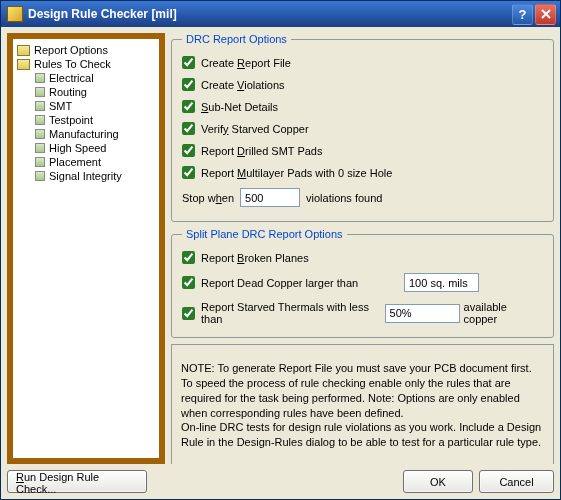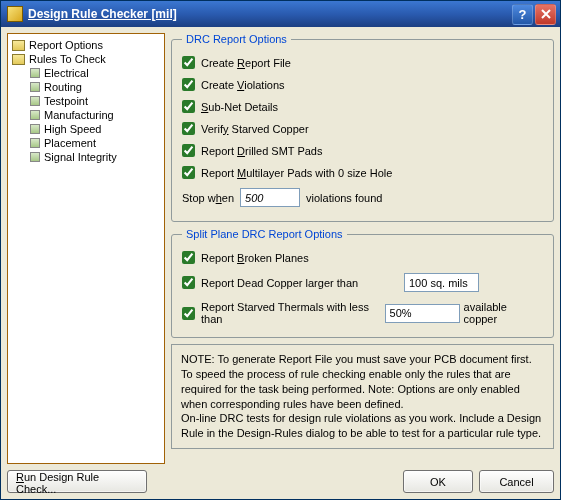--- a/index.html
+++ b/index.html
@@ -31,21 +31,21 @@
     font-weight: bold;
     font-size: 12px;
   }
   .titlebar .title-icon {
     width: 16px;
     height: 16px;
     margin-right: 5px;
     background: linear-gradient(135deg,#f7e27a,#d9a81e);
     border:1px solid #7a5b00;
   }
-  .titlebar .title-text { flex: 1; text-decoration: underline; }
+  .titlebar .title-text { flex: 1; }
   .titlebar .tb-btn {
     width: 21px; height: 21px;
     margin-left: 2px;
     border: 1px solid #fff3;
     border-radius: 3px;
     display: flex; align-items:center; justify-content:center;
     font-weight: bold;
     font-size: 13px;
     color:#fff;
   }
@@ -60,21 +60,21 @@
   }
   .main-area {
     flex: 1;
     display: flex;
     gap: 6px;
     min-height: 0;
   }
   .tree-pane {
     width: 158px;
     background: #fff;
-    border: 1px solid #a16207;
+    border: 6px solid #a16207;
     padding: 4px 0;
     overflow: auto;
   }
   .tree-item {
     display: flex;
     align-items: center;
     padding: 1px 4px;
     cursor: default;
     white-space: nowrap;
   }
@@ -130,21 +130,21 @@
   }
   input[type=text] {
     height: 19px;
     border: 1px solid #7f9db9;
     font: inherit;
     padding: 1px 4px;
   }
   .note-box {
     border: 1px solid #919b9c;
     background: #ece9d8;
-    padding: 7px 9px;
+    padding: 16px 9px;
     font-size: 11px;
     line-height: 1.35;
   }
   .button-bar {
     display: flex;
     align-items: center;
     padding-top: 6px;
     gap: 6px;
   }
   .button-bar .spacer { flex: 1; }
@@ -191,20 +191,24 @@
         <div class="tree-item child">
           <span class="tree-icon sm"></span>
           <span>Electrical</span>
         </div>
         <div class="tree-item child">
           <span class="tree-icon sm"></span>
           <span>Routing</span>
         </div>
         <div class="tree-item child">
           <span class="tree-icon sm"></span>
+          <span>SMT</span>
+        </div>
+        <div class="tree-item child">
+          <span class="tree-icon sm"></span>
           <span>Testpoint</span>
         </div>
         <div class="tree-item child">
           <span class="tree-icon sm"></span>
           <span>Manufacturing</span>
         </div>
         <div class="tree-item child">
           <span class="tree-icon sm"></span>
           <span>High Speed</span>
         </div>
@@ -242,21 +246,21 @@
           <div class="check-row">
             <input type="checkbox" checked="" style="">
             <label><span>Report </span><span class="u">D</span><span>rilled SMT Pads</span></label>
           </div>
           <div class="check-row">
             <input type="checkbox" checked="" style="">
             <label><span>Report </span><span class="u">M</span><span>ultilayer Pads with 0 size Hole</span></label>
           </div>
           <div class="row-input">
             <label><span>Stop w</span><span class="u">h</span><span>en</span></label>
-            <input type="text" style="width: 60px; font-style: italic;" value="500">
+            <input type="text" style="width: 60px;" value="500">
             <span>violations found</span>
           </div>
         </fieldset>
 
         <fieldset>
           <legend>Split Plane DRC Report Options</legend>
 
           <div class="check-row">
             <input type="checkbox" checked="" style="">
             <label><span>Report </span><span class="u">B</span><span>roken Planes</span></label>

